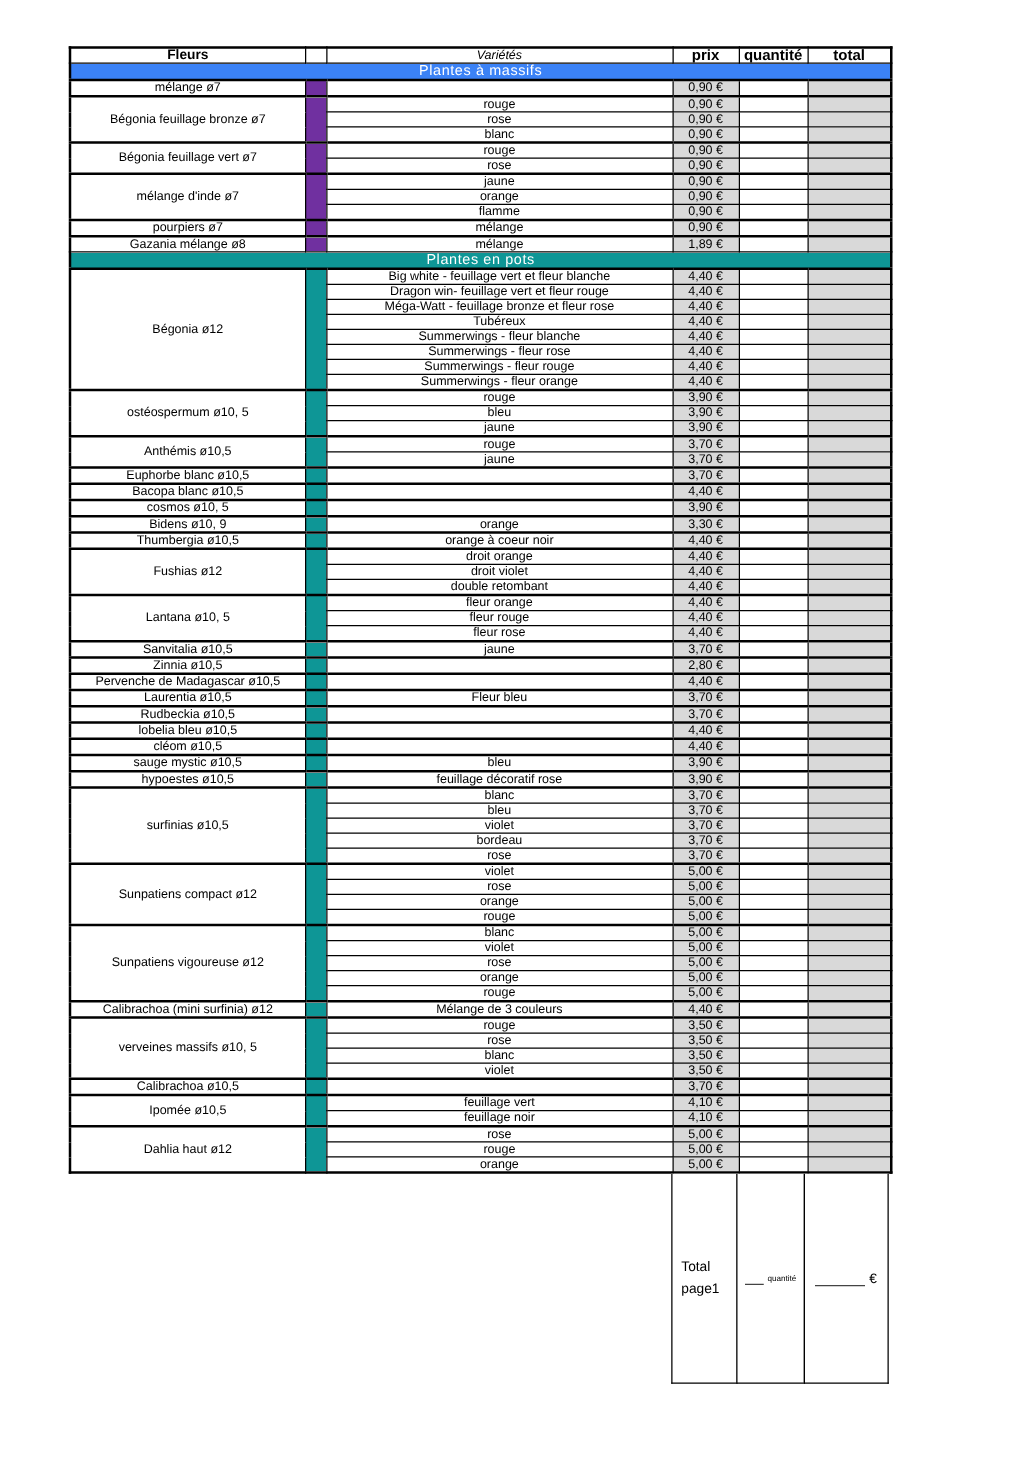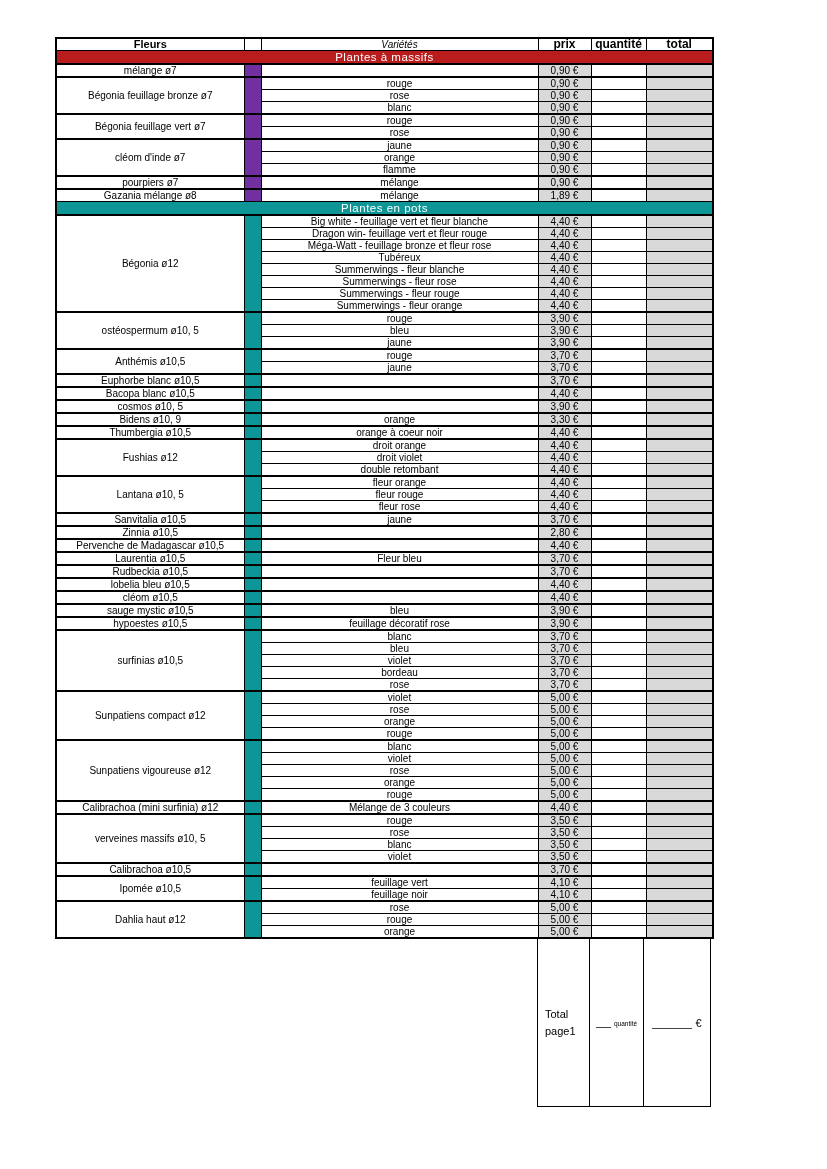--- a/index.html
+++ b/index.html
@@ -57,21 +57,21 @@
         <th class="h-fleurs">Fleurs</th>
         <th class="h-strip"></th>
         <th class="h-var">Variétés</th>
         <th class="h-prix">prix</th>
         <th class="h-qty">quantité</th>
         <th class="h-total">total</th>
       </tr>
     </thead>
     <tbody>
         <tr>
-          <td colspan="6" class="banner" style="background: #b91c1c;">Plantes à massifs</td>
+          <td colspan="6" class="banner" style="background: #3b82f6;">Plantes à massifs</td>
         </tr>
         <tr>
           <td rowspan="1" class="fleur gs">mélange ø7</td>
           <td rowspan="1" class="strip gs" style="background: rgb(112, 48, 160);"></td>
           <td class="var gs"></td>
           <td class="prix gs">0,90 €</td>
           <td class="qty gs"></td>
           <td class="tot gs"></td>
         </tr>
         <tr>
@@ -102,21 +102,21 @@
           <td class="qty gs"></td>
           <td class="tot gs"></td>
         </tr>
         <tr>
           <td class="var">rose</td>
           <td class="prix">0,90 €</td>
           <td class="qty"></td>
           <td class="tot"></td>
         </tr>
         <tr>
-          <td rowspan="3" class="fleur gs">cléom d'inde ø7</td>
+          <td rowspan="3" class="fleur gs">mélange d'inde ø7</td>
           <td rowspan="3" class="strip gs" style="background: rgb(112, 48, 160);"></td>
           <td class="var gs">jaune</td>
           <td class="prix gs">0,90 €</td>
           <td class="qty gs"></td>
           <td class="tot gs"></td>
         </tr>
         <tr>
           <td class="var">orange</td>
           <td class="prix">0,90 €</td>
           <td class="qty"></td>

